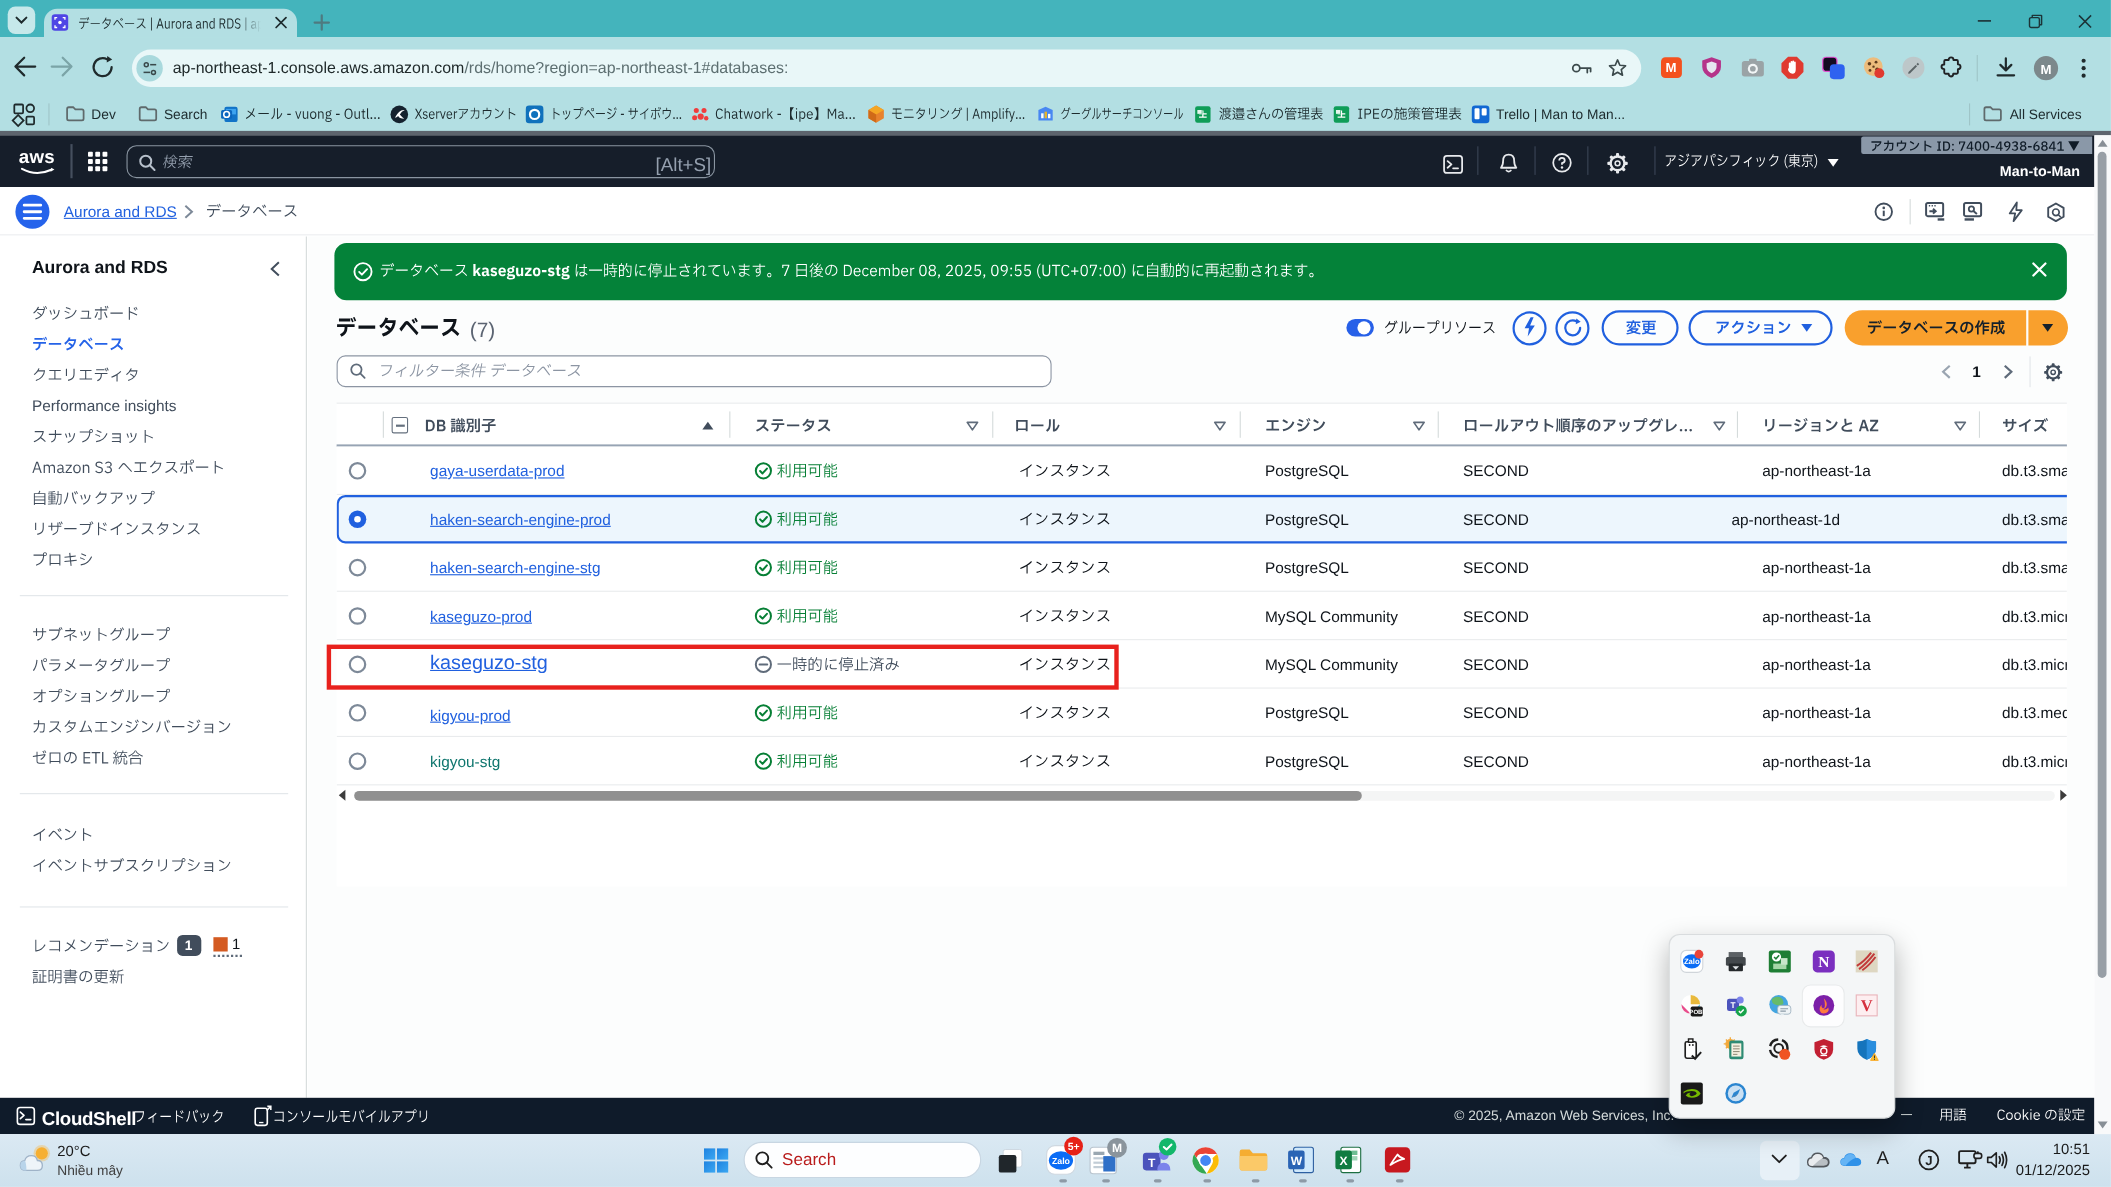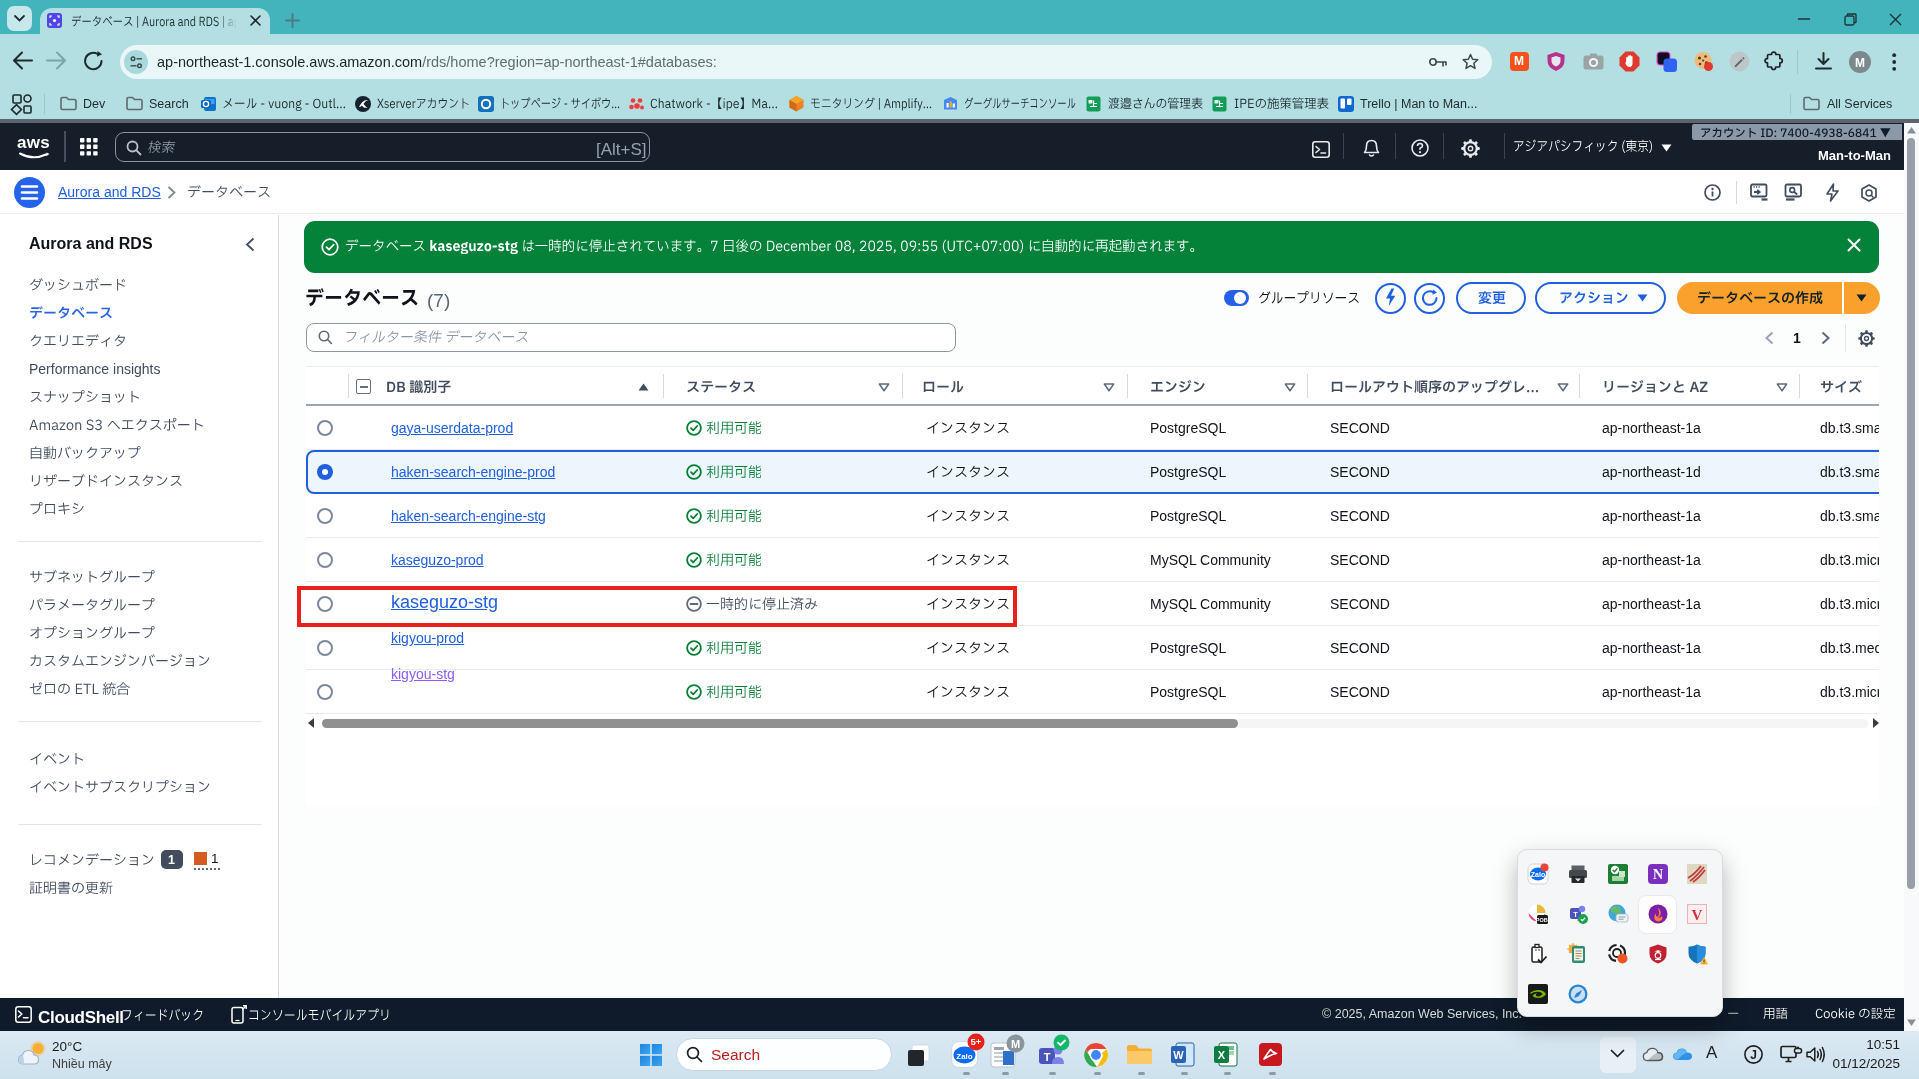--- a/index.html
+++ b/index.html
@@ -537,21 +537,21 @@
       <path d="M5 8.2 L7.2 10.4 L11.2 6" stroke="#067f35" stroke-width="1.8" fill="none" stroke-linecap="round" stroke-linejoin="round"></path>
     </svg>
 <svg style="position:absolute;left:400px;top:55px;overflow:visible" width="58" height="21">
       <path d="M5 -5.8Q5.1 -5.9 5.2 -5.9Q5.3 -5.9 5.4 -5.8L7.4 -3.3L6.8 -2.7L4.8 -5.2Q4.8 -5.3 4.7 -5.3Q4.7 -5.3 4.7 -5.2L4.7 1.1L3.8 1.1L3.8 -5.5L3.7 -5.5Q3.7 -4.5 3.1 -3.5Q2.5 -2.5 1.2 -1.2L0.6 -2Q2.1 -3.4 2.8 -4.6Q3.6 -5.8 3.7 -7L0.7 -7L0.7 -7.8L3.8 -7.8L3.8 -9.9Q2.5 -9.7 1.1 -9.5L1 -10.3Q2.4 -10.5 4 -10.8Q5.6 -11.1 6.7 -11.6L7.1 -10.9Q6.2 -10.5 4.7 -10.1L4.7 -7.8L7.4 -7.8L7.4 -7L4.7 -7L4.7 -5.6L4.8 -5.6L5 -5.8ZM11.7 -11.5L12.6 -11.5L12.6 -0.2Q12.6 0.3 12.4 0.6Q12.2 0.8 11.6 0.8L9.2 0.8L8.9 -0.1L11.7 -0.1L11.7 -11.5ZM8.3 -10.8L9.2 -10.8L9.2 -1.9L8.3 -1.9L8.3 -10.8ZM15.9 -11.2L26.7 -11.2L26.7 -0.1Q26.7 0.4 26.4 0.6Q26.2 0.8 25.7 0.8L23.6 0.8L23.4 -0L25.8 -0L25.8 -3.4L21.6 -3.4L21.6 0.7L20.7 0.7L20.7 -3.4L16.7 -3.4Q16.5 -1.9 16.2 -0.9Q15.9 0.1 15.3 1L14.6 0.3Q15.1 -0.5 15.4 -1.4Q15.7 -2.3 15.8 -3.6Q15.9 -4.9 15.9 -7.1L15.9 -11.2ZM20.7 -7.7L20.7 -10.4L16.8 -10.4L16.8 -7.7L20.7 -7.7ZM21.6 -7.7L25.8 -7.7L25.8 -10.4L21.6 -10.4L21.6 -7.7ZM20.7 -4.2L20.7 -6.9L16.8 -6.9Q16.8 -5.5 16.7 -4.2L20.7 -4.2ZM21.6 -6.9L21.6 -4.2L25.8 -4.2L25.8 -6.9L21.6 -6.9ZM41.2 -10.9L41.2 -10.1L39.5 -10.1L39.5 -0.4Q39.5 0.2 39.3 0.4Q39 0.7 38.4 0.7L35.5 0.7L35.2 -0.2L38.6 -0.2L38.6 -10.1L28.8 -10.1L28.8 -10.9L41.2 -10.9ZM36 -7.9L36 -2.7L31.1 -2.7L31.1 -1.6L30.2 -1.6L30.2 -7.9L36 -7.9ZM35.1 -3.6L35.1 -7L31.1 -7L31.1 -3.6L35.1 -3.6ZM47.4 -11Q47.9 -10.4 48.5 -9.5Q49.1 -8.6 49.4 -8L48.7 -7.5Q48.7 -7.7 48.3 -8.4Q45.8 -8 42.8 -7.8L42.6 -8.6L43.5 -8.7Q43.9 -9.3 44.4 -10.2Q44.8 -11.1 45 -11.8L45.9 -11.6Q45.2 -10 44.5 -8.8Q46.4 -9 47.8 -9.2Q47.2 -10.1 46.8 -10.6L47.4 -11ZM51.3 -6.1Q50.5 -6.1 50.2 -6.4Q49.9 -6.7 49.9 -7.4L49.9 -11.7L50.7 -11.7L50.7 -9.5Q51.6 -9.8 52.6 -10.3Q53.6 -10.7 54.2 -11.2L54.7 -10.5Q54 -10 52.9 -9.6Q51.8 -9.1 50.7 -8.7L50.7 -7.6Q50.7 -7.1 50.8 -7Q51 -6.9 51.4 -6.9L54.1 -6.9L54.1 -8.7L54.9 -8.5L54.9 -6.9Q54.9 -6.5 54.7 -6.3Q54.5 -6.1 54 -6.1L51.3 -6.1ZM43.4 1.1L43.4 -7.1L48.6 -7.1L48.6 -0.1Q48.6 0.4 48.4 0.6Q48.2 0.8 47.7 0.8L46 0.8L45.8 0L47.8 0L47.8 -2L44.2 -2L44.2 1.1L43.4 1.1ZM47.8 -4.9L47.8 -6.3L44.2 -6.3L44.2 -4.9L47.8 -4.9ZM54.3 -2.2L55 -2L55 -0Q55 0.4 54.8 0.6Q54.6 0.8 54.2 0.8L51.3 0.8Q50.5 0.8 50.2 0.5Q49.9 0.2 49.9 -0.5L49.9 -5.2L50.7 -5.2L50.7 -2.8Q51.7 -3.2 52.7 -3.7Q53.6 -4.2 54.4 -4.6L54.8 -4Q54.1 -3.4 53 -2.9Q51.9 -2.4 50.7 -1.9L50.7 -0.7Q50.7 -0.2 50.8 -0.1Q51 0 51.4 0L54.3 0L54.3 -2.2ZM44.2 -4.1L44.2 -2.7L47.8 -2.7L47.8 -4.1L44.2 -4.1Z" fill="#067f35" transform="translate(0 16) scale(1.0000 1)"></path>
     </svg>
 <svg style="position:absolute;left:620px;top:55px;overflow:visible" width="86" height="21">
       <path d="M12.1 -10.2Q10.4 -8.4 8.2 -6.9L8.2 0.4L7.2 0.4L7.2 -6.3Q4.7 -4.8 1.8 -3.8L1.4 -4.7Q4.2 -5.7 6.9 -7.3Q9.5 -8.9 11.5 -10.9L12.1 -10.2ZM20.4 -7.1Q18.4 -8.5 16.1 -9.6L16.6 -10.5Q18.9 -9.4 21 -8L20.4 -7.1ZM16.2 -1.2Q18.7 -1.7 20.4 -2.6Q22.2 -3.5 23.4 -5Q24.7 -6.4 25.6 -8.7L26.4 -8.1Q25 -4.7 22.7 -2.8Q20.3 -0.9 16.5 -0.2L16.2 -1.2ZM40 -0.1Q37.9 -2.1 35.8 -3.7Q34.6 -2.5 33.2 -1.6Q31.8 -0.7 30.1 -0L29.6 -0.9Q32.9 -2.2 35 -4.3Q37.1 -6.5 37.7 -9.1L30.6 -9.1L30.6 -10.1L38.8 -10.1Q38.8 -9.6 38.6 -8.7Q38.1 -6.4 36.4 -4.4Q38.6 -2.8 40.6 -0.8L40 -0.1ZM54 -9.3Q53.8 -5.6 51.6 -3.2Q49.4 -0.7 45.8 0.4L45.3 -0.5Q48.5 -1.4 50.4 -3.3Q48.8 -4.6 47.1 -5.8L47.7 -6.5Q49.4 -5.3 51.1 -4Q52.5 -5.9 52.9 -8.3L47.4 -8.3Q46.7 -7.4 46 -6.6Q45.2 -5.8 44.2 -5L43.6 -5.8Q46.5 -7.9 47.9 -11.2L48.8 -11Q48.5 -10.1 47.9 -9.3L54 -9.3ZM62.4 -7.1Q60.4 -8.5 58.1 -9.6L58.6 -10.5Q60.9 -9.4 63 -8L62.4 -7.1ZM58.2 -1.2Q60.7 -1.7 62.4 -2.6Q64.2 -3.5 65.4 -5Q66.7 -6.4 67.6 -8.7L68.4 -8.1Q67 -4.7 64.7 -2.8Q62.3 -0.9 58.5 -0.2L58.2 -1.2ZM82 -0.1Q79.9 -2.1 77.8 -3.7Q76.6 -2.5 75.2 -1.6Q73.8 -0.7 72.1 -0L71.6 -0.9Q74.9 -2.2 77 -4.3Q79.1 -6.5 79.7 -9.1L72.6 -9.1L72.6 -10.1L80.8 -10.1Q80.8 -9.6 80.6 -8.7Q80.1 -6.4 78.4 -4.4Q80.6 -2.8 82.6 -0.8L82 -0.1Z" fill="#0f141a" transform="translate(0 16) scale(1.0000 1)"></path>
     </svg>
 <div class="txt" style="left:844px;top:58px;font-size:14px;color:#0f141a">PostgreSQL</div>
 <div class="txt" style="left:1024px;top:58px;font-size:14px;color:#0f141a">SECOND</div>
-<div class="txt" style="left:1296px;top:58px;font-size:14px;color:#0f141a">ap-northeast-1d</div>
+<div class="txt" style="left:1268px;top:58px;font-size:14px;color:#0f141a">ap-northeast-1d</div>
 <div class="txt" style="left:1514px;top:58px;font-size:14px;color:#0f141a">db.t3.small</div>
 <div class="ab" style="left:0;top:88px;width:1573px;height:44px;border-bottom:1px solid #e9ebed"></div>
 <div class="ab" style="left:11px;top:102px;width:16px;height:16px;border-radius:50%;border:2px solid #7d8998"></div>
 <div class="txt" style="left:85px;top:102px;font-size:14px;color:#2060df;text-decoration:underline">haken-search-engine-stg</div>
 <svg class="ab" style="left:380px;top:102px" width="16" height="16">
       <circle cx="8" cy="8" r="6.9" stroke="#067f35" stroke-width="1.8" fill="none"></circle>
       <path d="M5 8.2 L7.2 10.4 L11.2 6" stroke="#067f35" stroke-width="1.8" fill="none" stroke-linecap="round" stroke-linejoin="round"></path>
     </svg>
 <svg style="position:absolute;left:400px;top:99px;overflow:visible" width="58" height="21">
       <path d="M5 -5.8Q5.1 -5.9 5.2 -5.9Q5.3 -5.9 5.4 -5.8L7.4 -3.3L6.8 -2.7L4.8 -5.2Q4.8 -5.3 4.7 -5.3Q4.7 -5.3 4.7 -5.2L4.7 1.1L3.8 1.1L3.8 -5.5L3.7 -5.5Q3.7 -4.5 3.1 -3.5Q2.5 -2.5 1.2 -1.2L0.6 -2Q2.1 -3.4 2.8 -4.6Q3.6 -5.8 3.7 -7L0.7 -7L0.7 -7.8L3.8 -7.8L3.8 -9.9Q2.5 -9.7 1.1 -9.5L1 -10.3Q2.4 -10.5 4 -10.8Q5.6 -11.1 6.7 -11.6L7.1 -10.9Q6.2 -10.5 4.7 -10.1L4.7 -7.8L7.4 -7.8L7.4 -7L4.7 -7L4.7 -5.6L4.8 -5.6L5 -5.8ZM11.7 -11.5L12.6 -11.5L12.6 -0.2Q12.6 0.3 12.4 0.6Q12.2 0.8 11.6 0.8L9.2 0.8L8.9 -0.1L11.7 -0.1L11.7 -11.5ZM8.3 -10.8L9.2 -10.8L9.2 -1.9L8.3 -1.9L8.3 -10.8ZM15.9 -11.2L26.7 -11.2L26.7 -0.1Q26.7 0.4 26.4 0.6Q26.2 0.8 25.7 0.8L23.6 0.8L23.4 -0L25.8 -0L25.8 -3.4L21.6 -3.4L21.6 0.7L20.7 0.7L20.7 -3.4L16.7 -3.4Q16.5 -1.9 16.2 -0.9Q15.9 0.1 15.3 1L14.6 0.3Q15.1 -0.5 15.4 -1.4Q15.7 -2.3 15.8 -3.6Q15.9 -4.9 15.9 -7.1L15.9 -11.2ZM20.7 -7.7L20.7 -10.4L16.8 -10.4L16.8 -7.7L20.7 -7.7ZM21.6 -7.7L25.8 -7.7L25.8 -10.4L21.6 -10.4L21.6 -7.7ZM20.7 -4.2L20.7 -6.9L16.8 -6.9Q16.8 -5.5 16.7 -4.2L20.7 -4.2ZM21.6 -6.9L21.6 -4.2L25.8 -4.2L25.8 -6.9L21.6 -6.9ZM41.2 -10.9L41.2 -10.1L39.5 -10.1L39.5 -0.4Q39.5 0.2 39.3 0.4Q39 0.7 38.4 0.7L35.5 0.7L35.2 -0.2L38.6 -0.2L38.6 -10.1L28.8 -10.1L28.8 -10.9L41.2 -10.9ZM36 -7.9L36 -2.7L31.1 -2.7L31.1 -1.6L30.2 -1.6L30.2 -7.9L36 -7.9ZM35.1 -3.6L35.1 -7L31.1 -7L31.1 -3.6L35.1 -3.6ZM47.4 -11Q47.9 -10.4 48.5 -9.5Q49.1 -8.6 49.4 -8L48.7 -7.5Q48.7 -7.7 48.3 -8.4Q45.8 -8 42.8 -7.8L42.6 -8.6L43.5 -8.7Q43.9 -9.3 44.4 -10.2Q44.8 -11.1 45 -11.8L45.9 -11.6Q45.2 -10 44.5 -8.8Q46.4 -9 47.8 -9.2Q47.2 -10.1 46.8 -10.6L47.4 -11ZM51.3 -6.1Q50.5 -6.1 50.2 -6.4Q49.9 -6.7 49.9 -7.4L49.9 -11.7L50.7 -11.7L50.7 -9.5Q51.6 -9.8 52.6 -10.3Q53.6 -10.7 54.2 -11.2L54.7 -10.5Q54 -10 52.9 -9.6Q51.8 -9.1 50.7 -8.7L50.7 -7.6Q50.7 -7.1 50.8 -7Q51 -6.9 51.4 -6.9L54.1 -6.9L54.1 -8.7L54.9 -8.5L54.9 -6.9Q54.9 -6.5 54.7 -6.3Q54.5 -6.1 54 -6.1L51.3 -6.1ZM43.4 1.1L43.4 -7.1L48.6 -7.1L48.6 -0.1Q48.6 0.4 48.4 0.6Q48.2 0.8 47.7 0.8L46 0.8L45.8 0L47.8 0L47.8 -2L44.2 -2L44.2 1.1L43.4 1.1ZM47.8 -4.9L47.8 -6.3L44.2 -6.3L44.2 -4.9L47.8 -4.9ZM54.3 -2.2L55 -2L55 -0Q55 0.4 54.8 0.6Q54.6 0.8 54.2 0.8L51.3 0.8Q50.5 0.8 50.2 0.5Q49.9 0.2 49.9 -0.5L49.9 -5.2L50.7 -5.2L50.7 -2.8Q51.7 -3.2 52.7 -3.7Q53.6 -4.2 54.4 -4.6L54.8 -4Q54.1 -3.4 53 -2.9Q51.9 -2.4 50.7 -1.9L50.7 -0.7Q50.7 -0.2 50.8 -0.1Q51 0 51.4 0L54.3 0L54.3 -2.2ZM44.2 -4.1L44.2 -2.7L47.8 -2.7L47.8 -4.1L44.2 -4.1Z" fill="#067f35" transform="translate(0 16) scale(1.0000 1)"></path>
@@ -592,38 +592,38 @@
     </svg>
 <svg style="position:absolute;left:620px;top:187px;overflow:visible" width="86" height="21">
       <path d="M12.1 -10.2Q10.4 -8.4 8.2 -6.9L8.2 0.4L7.2 0.4L7.2 -6.3Q4.7 -4.8 1.8 -3.8L1.4 -4.7Q4.2 -5.7 6.9 -7.3Q9.5 -8.9 11.5 -10.9L12.1 -10.2ZM20.4 -7.1Q18.4 -8.5 16.1 -9.6L16.6 -10.5Q18.9 -9.4 21 -8L20.4 -7.1ZM16.2 -1.2Q18.7 -1.7 20.4 -2.6Q22.2 -3.5 23.4 -5Q24.7 -6.4 25.6 -8.7L26.4 -8.1Q25 -4.7 22.7 -2.8Q20.3 -0.9 16.5 -0.2L16.2 -1.2ZM40 -0.1Q37.9 -2.1 35.8 -3.7Q34.6 -2.5 33.2 -1.6Q31.8 -0.7 30.1 -0L29.6 -0.9Q32.9 -2.2 35 -4.3Q37.1 -6.5 37.7 -9.1L30.6 -9.1L30.6 -10.1L38.8 -10.1Q38.8 -9.6 38.6 -8.7Q38.1 -6.4 36.4 -4.4Q38.6 -2.8 40.6 -0.8L40 -0.1ZM54 -9.3Q53.8 -5.6 51.6 -3.2Q49.4 -0.7 45.8 0.4L45.3 -0.5Q48.5 -1.4 50.4 -3.3Q48.8 -4.6 47.1 -5.8L47.7 -6.5Q49.4 -5.3 51.1 -4Q52.5 -5.9 52.9 -8.3L47.4 -8.3Q46.7 -7.4 46 -6.6Q45.2 -5.8 44.2 -5L43.6 -5.8Q46.5 -7.9 47.9 -11.2L48.8 -11Q48.5 -10.1 47.9 -9.3L54 -9.3ZM62.4 -7.1Q60.4 -8.5 58.1 -9.6L58.6 -10.5Q60.9 -9.4 63 -8L62.4 -7.1ZM58.2 -1.2Q60.7 -1.7 62.4 -2.6Q64.2 -3.5 65.4 -5Q66.7 -6.4 67.6 -8.7L68.4 -8.1Q67 -4.7 64.7 -2.8Q62.3 -0.9 58.5 -0.2L58.2 -1.2ZM82 -0.1Q79.9 -2.1 77.8 -3.7Q76.6 -2.5 75.2 -1.6Q73.8 -0.7 72.1 -0L71.6 -0.9Q74.9 -2.2 77 -4.3Q79.1 -6.5 79.7 -9.1L72.6 -9.1L72.6 -10.1L80.8 -10.1Q80.8 -9.6 80.6 -8.7Q80.1 -6.4 78.4 -4.4Q80.6 -2.8 82.6 -0.8L82 -0.1Z" fill="#0f141a" transform="translate(0 16) scale(1.0000 1)"></path>
     </svg>
 <div class="txt" style="left:844px;top:190px;font-size:14px;color:#0f141a">MySQL Community</div>
 <div class="txt" style="left:1024px;top:190px;font-size:14px;color:#0f141a">SECOND</div>
 <div class="txt" style="left:1296px;top:190px;font-size:14px;color:#0f141a">ap-northeast-1a</div>
 <div class="txt" style="left:1514px;top:190px;font-size:14px;color:#0f141a">db.t3.micro</div>
 <div class="ab" style="left:0;top:220px;width:1573px;height:44px;border-bottom:1px solid #e9ebed"></div>
 <div class="ab" style="left:11px;top:234px;width:16px;height:16px;border-radius:50%;border:2px solid #7d8998"></div>
-<div class="txt" style="left:85px;top:224px;font-size:14px;color:#2060df;text-decoration:underline">kigyou-prod</div>
+<div class="txt" style="left:85px;top:236px;font-size:14px;color:#2060df;text-decoration:underline">kigyou-prod</div>
 <svg class="ab" style="left:380px;top:234px" width="16" height="16">
       <circle cx="8" cy="8" r="6.9" stroke="#067f35" stroke-width="1.8" fill="none"></circle>
       <path d="M5 8.2 L7.2 10.4 L11.2 6" stroke="#067f35" stroke-width="1.8" fill="none" stroke-linecap="round" stroke-linejoin="round"></path>
     </svg>
 <svg style="position:absolute;left:400px;top:231px;overflow:visible" width="58" height="21">
       <path d="M5 -5.8Q5.1 -5.9 5.2 -5.9Q5.3 -5.9 5.4 -5.8L7.4 -3.3L6.8 -2.7L4.8 -5.2Q4.8 -5.3 4.7 -5.3Q4.7 -5.3 4.7 -5.2L4.7 1.1L3.8 1.1L3.8 -5.5L3.7 -5.5Q3.7 -4.5 3.1 -3.5Q2.5 -2.5 1.2 -1.2L0.6 -2Q2.1 -3.4 2.8 -4.6Q3.6 -5.8 3.7 -7L0.7 -7L0.7 -7.8L3.8 -7.8L3.8 -9.9Q2.5 -9.7 1.1 -9.5L1 -10.3Q2.4 -10.5 4 -10.8Q5.6 -11.1 6.7 -11.6L7.1 -10.9Q6.2 -10.5 4.7 -10.1L4.7 -7.8L7.4 -7.8L7.4 -7L4.7 -7L4.7 -5.6L4.8 -5.6L5 -5.8ZM11.7 -11.5L12.6 -11.5L12.6 -0.2Q12.6 0.3 12.4 0.6Q12.2 0.8 11.6 0.8L9.2 0.8L8.9 -0.1L11.7 -0.1L11.7 -11.5ZM8.3 -10.8L9.2 -10.8L9.2 -1.9L8.3 -1.9L8.3 -10.8ZM15.9 -11.2L26.7 -11.2L26.7 -0.1Q26.7 0.4 26.4 0.6Q26.2 0.8 25.7 0.8L23.6 0.8L23.4 -0L25.8 -0L25.8 -3.4L21.6 -3.4L21.6 0.7L20.7 0.7L20.7 -3.4L16.7 -3.4Q16.5 -1.9 16.2 -0.9Q15.9 0.1 15.3 1L14.6 0.3Q15.1 -0.5 15.4 -1.4Q15.7 -2.3 15.8 -3.6Q15.9 -4.9 15.9 -7.1L15.9 -11.2ZM20.7 -7.7L20.7 -10.4L16.8 -10.4L16.8 -7.7L20.7 -7.7ZM21.6 -7.7L25.8 -7.7L25.8 -10.4L21.6 -10.4L21.6 -7.7ZM20.7 -4.2L20.7 -6.9L16.8 -6.9Q16.8 -5.5 16.7 -4.2L20.7 -4.2ZM21.6 -6.9L21.6 -4.2L25.8 -4.2L25.8 -6.9L21.6 -6.9ZM41.2 -10.9L41.2 -10.1L39.5 -10.1L39.5 -0.4Q39.5 0.2 39.3 0.4Q39 0.7 38.4 0.7L35.5 0.7L35.2 -0.2L38.6 -0.2L38.6 -10.1L28.8 -10.1L28.8 -10.9L41.2 -10.9ZM36 -7.9L36 -2.7L31.1 -2.7L31.1 -1.6L30.2 -1.6L30.2 -7.9L36 -7.9ZM35.1 -3.6L35.1 -7L31.1 -7L31.1 -3.6L35.1 -3.6ZM47.4 -11Q47.9 -10.4 48.5 -9.5Q49.1 -8.6 49.4 -8L48.7 -7.5Q48.7 -7.7 48.3 -8.4Q45.8 -8 42.8 -7.8L42.6 -8.6L43.5 -8.7Q43.9 -9.3 44.4 -10.2Q44.8 -11.1 45 -11.8L45.9 -11.6Q45.2 -10 44.5 -8.8Q46.4 -9 47.8 -9.2Q47.2 -10.1 46.8 -10.6L47.4 -11ZM51.3 -6.1Q50.5 -6.1 50.2 -6.4Q49.9 -6.7 49.9 -7.4L49.9 -11.7L50.7 -11.7L50.7 -9.5Q51.6 -9.8 52.6 -10.3Q53.6 -10.7 54.2 -11.2L54.7 -10.5Q54 -10 52.9 -9.6Q51.8 -9.1 50.7 -8.7L50.7 -7.6Q50.7 -7.1 50.8 -7Q51 -6.9 51.4 -6.9L54.1 -6.9L54.1 -8.7L54.9 -8.5L54.9 -6.9Q54.9 -6.5 54.7 -6.3Q54.5 -6.1 54 -6.1L51.3 -6.1ZM43.4 1.1L43.4 -7.1L48.6 -7.1L48.6 -0.1Q48.6 0.4 48.4 0.6Q48.2 0.8 47.7 0.8L46 0.8L45.8 0L47.8 0L47.8 -2L44.2 -2L44.2 1.1L43.4 1.1ZM47.8 -4.9L47.8 -6.3L44.2 -6.3L44.2 -4.9L47.8 -4.9ZM54.3 -2.2L55 -2L55 -0Q55 0.4 54.8 0.6Q54.6 0.8 54.2 0.8L51.3 0.8Q50.5 0.8 50.2 0.5Q49.9 0.2 49.9 -0.5L49.9 -5.2L50.7 -5.2L50.7 -2.8Q51.7 -3.2 52.7 -3.7Q53.6 -4.2 54.4 -4.6L54.8 -4Q54.1 -3.4 53 -2.9Q51.9 -2.4 50.7 -1.9L50.7 -0.7Q50.7 -0.2 50.8 -0.1Q51 0 51.4 0L54.3 0L54.3 -2.2ZM44.2 -4.1L44.2 -2.7L47.8 -2.7L47.8 -4.1L44.2 -4.1Z" fill="#067f35" transform="translate(0 16) scale(1.0000 1)"></path>
     </svg>
 <svg style="position:absolute;left:620px;top:231px;overflow:visible" width="86" height="21">
       <path d="M12.1 -10.2Q10.4 -8.4 8.2 -6.9L8.2 0.4L7.2 0.4L7.2 -6.3Q4.7 -4.8 1.8 -3.8L1.4 -4.7Q4.2 -5.7 6.9 -7.3Q9.5 -8.9 11.5 -10.9L12.1 -10.2ZM20.4 -7.1Q18.4 -8.5 16.1 -9.6L16.6 -10.5Q18.9 -9.4 21 -8L20.4 -7.1ZM16.2 -1.2Q18.7 -1.7 20.4 -2.6Q22.2 -3.5 23.4 -5Q24.7 -6.4 25.6 -8.7L26.4 -8.1Q25 -4.7 22.7 -2.8Q20.3 -0.9 16.5 -0.2L16.2 -1.2ZM40 -0.1Q37.9 -2.1 35.8 -3.7Q34.6 -2.5 33.2 -1.6Q31.8 -0.7 30.1 -0L29.6 -0.9Q32.9 -2.2 35 -4.3Q37.1 -6.5 37.7 -9.1L30.6 -9.1L30.6 -10.1L38.8 -10.1Q38.8 -9.6 38.6 -8.7Q38.1 -6.4 36.4 -4.4Q38.6 -2.8 40.6 -0.8L40 -0.1ZM54 -9.3Q53.8 -5.6 51.6 -3.2Q49.4 -0.7 45.8 0.4L45.3 -0.5Q48.5 -1.4 50.4 -3.3Q48.8 -4.6 47.1 -5.8L47.7 -6.5Q49.4 -5.3 51.1 -4Q52.5 -5.9 52.9 -8.3L47.4 -8.3Q46.7 -7.4 46 -6.6Q45.2 -5.8 44.2 -5L43.6 -5.8Q46.5 -7.9 47.9 -11.2L48.8 -11Q48.5 -10.1 47.9 -9.3L54 -9.3ZM62.4 -7.1Q60.4 -8.5 58.1 -9.6L58.6 -10.5Q60.9 -9.4 63 -8L62.4 -7.1ZM58.2 -1.2Q60.7 -1.7 62.4 -2.6Q64.2 -3.5 65.4 -5Q66.7 -6.4 67.6 -8.7L68.4 -8.1Q67 -4.7 64.7 -2.8Q62.3 -0.9 58.5 -0.2L58.2 -1.2ZM82 -0.1Q79.9 -2.1 77.8 -3.7Q76.6 -2.5 75.2 -1.6Q73.8 -0.7 72.1 -0L71.6 -0.9Q74.9 -2.2 77 -4.3Q79.1 -6.5 79.7 -9.1L72.6 -9.1L72.6 -10.1L80.8 -10.1Q80.8 -9.6 80.6 -8.7Q80.1 -6.4 78.4 -4.4Q80.6 -2.8 82.6 -0.8L82 -0.1Z" fill="#0f141a" transform="translate(0 16) scale(1.0000 1)"></path>
     </svg>
 <div class="txt" style="left:844px;top:234px;font-size:14px;color:#0f141a">PostgreSQL</div>
 <div class="txt" style="left:1024px;top:234px;font-size:14px;color:#0f141a">SECOND</div>
 <div class="txt" style="left:1296px;top:234px;font-size:14px;color:#0f141a">ap-northeast-1a</div>
 <div class="txt" style="left:1514px;top:234px;font-size:14px;color:#0f141a">db.t3.medium</div>
 <div class="ab" style="left:0;top:264px;width:1573px;height:44px;border-bottom:1px solid #e9ebed"></div>
 <div class="ab" style="left:11px;top:278px;width:16px;height:16px;border-radius:50%;border:2px solid #7d8998"></div>
-<div class="txt" style="left:85px;top:260px;font-size:14px;color:#8b5cf6;text-decoration:underline">kigyou-stg</div>
+<div class="txt" style="left:85px;top:278px;font-size:14px;color:#0f766e;">kigyou-stg</div>
 <svg class="ab" style="left:380px;top:278px" width="16" height="16">
       <circle cx="8" cy="8" r="6.9" stroke="#067f35" stroke-width="1.8" fill="none"></circle>
       <path d="M5 8.2 L7.2 10.4 L11.2 6" stroke="#067f35" stroke-width="1.8" fill="none" stroke-linecap="round" stroke-linejoin="round"></path>
     </svg>
 <svg style="position:absolute;left:400px;top:275px;overflow:visible" width="58" height="21">
       <path d="M5 -5.8Q5.1 -5.9 5.2 -5.9Q5.3 -5.9 5.4 -5.8L7.4 -3.3L6.8 -2.7L4.8 -5.2Q4.8 -5.3 4.7 -5.3Q4.7 -5.3 4.7 -5.2L4.7 1.1L3.8 1.1L3.8 -5.5L3.7 -5.5Q3.7 -4.5 3.1 -3.5Q2.5 -2.5 1.2 -1.2L0.6 -2Q2.1 -3.4 2.8 -4.6Q3.6 -5.8 3.7 -7L0.7 -7L0.7 -7.8L3.8 -7.8L3.8 -9.9Q2.5 -9.7 1.1 -9.5L1 -10.3Q2.4 -10.5 4 -10.8Q5.6 -11.1 6.7 -11.6L7.1 -10.9Q6.2 -10.5 4.7 -10.1L4.7 -7.8L7.4 -7.8L7.4 -7L4.7 -7L4.7 -5.6L4.8 -5.6L5 -5.8ZM11.7 -11.5L12.6 -11.5L12.6 -0.2Q12.6 0.3 12.4 0.6Q12.2 0.8 11.6 0.8L9.2 0.8L8.9 -0.1L11.7 -0.1L11.7 -11.5ZM8.3 -10.8L9.2 -10.8L9.2 -1.9L8.3 -1.9L8.3 -10.8ZM15.9 -11.2L26.7 -11.2L26.7 -0.1Q26.7 0.4 26.4 0.6Q26.2 0.8 25.7 0.8L23.6 0.8L23.4 -0L25.8 -0L25.8 -3.4L21.6 -3.4L21.6 0.7L20.7 0.7L20.7 -3.4L16.7 -3.4Q16.5 -1.9 16.2 -0.9Q15.9 0.1 15.3 1L14.6 0.3Q15.1 -0.5 15.4 -1.4Q15.7 -2.3 15.8 -3.6Q15.9 -4.9 15.9 -7.1L15.9 -11.2ZM20.7 -7.7L20.7 -10.4L16.8 -10.4L16.8 -7.7L20.7 -7.7ZM21.6 -7.7L25.8 -7.7L25.8 -10.4L21.6 -10.4L21.6 -7.7ZM20.7 -4.2L20.7 -6.9L16.8 -6.9Q16.8 -5.5 16.7 -4.2L20.7 -4.2ZM21.6 -6.9L21.6 -4.2L25.8 -4.2L25.8 -6.9L21.6 -6.9ZM41.2 -10.9L41.2 -10.1L39.5 -10.1L39.5 -0.4Q39.5 0.2 39.3 0.4Q39 0.7 38.4 0.7L35.5 0.7L35.2 -0.2L38.6 -0.2L38.6 -10.1L28.8 -10.1L28.8 -10.9L41.2 -10.9ZM36 -7.9L36 -2.7L31.1 -2.7L31.1 -1.6L30.2 -1.6L30.2 -7.9L36 -7.9ZM35.1 -3.6L35.1 -7L31.1 -7L31.1 -3.6L35.1 -3.6ZM47.4 -11Q47.9 -10.4 48.5 -9.5Q49.1 -8.6 49.4 -8L48.7 -7.5Q48.7 -7.7 48.3 -8.4Q45.8 -8 42.8 -7.8L42.6 -8.6L43.5 -8.7Q43.9 -9.3 44.4 -10.2Q44.8 -11.1 45 -11.8L45.9 -11.6Q45.2 -10 44.5 -8.8Q46.4 -9 47.8 -9.2Q47.2 -10.1 46.8 -10.6L47.4 -11ZM51.3 -6.1Q50.5 -6.1 50.2 -6.4Q49.9 -6.7 49.9 -7.4L49.9 -11.7L50.7 -11.7L50.7 -9.5Q51.6 -9.8 52.6 -10.3Q53.6 -10.7 54.2 -11.2L54.7 -10.5Q54 -10 52.9 -9.6Q51.8 -9.1 50.7 -8.7L50.7 -7.6Q50.7 -7.1 50.8 -7Q51 -6.9 51.4 -6.9L54.1 -6.9L54.1 -8.7L54.9 -8.5L54.9 -6.9Q54.9 -6.5 54.7 -6.3Q54.5 -6.1 54 -6.1L51.3 -6.1ZM43.4 1.1L43.4 -7.1L48.6 -7.1L48.6 -0.1Q48.6 0.4 48.4 0.6Q48.2 0.8 47.7 0.8L46 0.8L45.8 0L47.8 0L47.8 -2L44.2 -2L44.2 1.1L43.4 1.1ZM47.8 -4.9L47.8 -6.3L44.2 -6.3L44.2 -4.9L47.8 -4.9ZM54.3 -2.2L55 -2L55 -0Q55 0.4 54.8 0.6Q54.6 0.8 54.2 0.8L51.3 0.8Q50.5 0.8 50.2 0.5Q49.9 0.2 49.9 -0.5L49.9 -5.2L50.7 -5.2L50.7 -2.8Q51.7 -3.2 52.7 -3.7Q53.6 -4.2 54.4 -4.6L54.8 -4Q54.1 -3.4 53 -2.9Q51.9 -2.4 50.7 -1.9L50.7 -0.7Q50.7 -0.2 50.8 -0.1Q51 0 51.4 0L54.3 0L54.3 -2.2ZM44.2 -4.1L44.2 -2.7L47.8 -2.7L47.8 -4.1L44.2 -4.1Z" fill="#067f35" transform="translate(0 16) scale(1.0000 1)"></path>
     </svg>
 <svg style="position:absolute;left:620px;top:275px;overflow:visible" width="86" height="21">
       <path d="M12.1 -10.2Q10.4 -8.4 8.2 -6.9L8.2 0.4L7.2 0.4L7.2 -6.3Q4.7 -4.8 1.8 -3.8L1.4 -4.7Q4.2 -5.7 6.9 -7.3Q9.5 -8.9 11.5 -10.9L12.1 -10.2ZM20.4 -7.1Q18.4 -8.5 16.1 -9.6L16.6 -10.5Q18.9 -9.4 21 -8L20.4 -7.1ZM16.2 -1.2Q18.7 -1.7 20.4 -2.6Q22.2 -3.5 23.4 -5Q24.7 -6.4 25.6 -8.7L26.4 -8.1Q25 -4.7 22.7 -2.8Q20.3 -0.9 16.5 -0.2L16.2 -1.2ZM40 -0.1Q37.9 -2.1 35.8 -3.7Q34.6 -2.5 33.2 -1.6Q31.8 -0.7 30.1 -0L29.6 -0.9Q32.9 -2.2 35 -4.3Q37.1 -6.5 37.7 -9.1L30.6 -9.1L30.6 -10.1L38.8 -10.1Q38.8 -9.6 38.6 -8.7Q38.1 -6.4 36.4 -4.4Q38.6 -2.8 40.6 -0.8L40 -0.1ZM54 -9.3Q53.8 -5.6 51.6 -3.2Q49.4 -0.7 45.8 0.4L45.3 -0.5Q48.5 -1.4 50.4 -3.3Q48.8 -4.6 47.1 -5.8L47.7 -6.5Q49.4 -5.3 51.1 -4Q52.5 -5.9 52.9 -8.3L47.4 -8.3Q46.7 -7.4 46 -6.6Q45.2 -5.8 44.2 -5L43.6 -5.8Q46.5 -7.9 47.9 -11.2L48.8 -11Q48.5 -10.1 47.9 -9.3L54 -9.3ZM62.4 -7.1Q60.4 -8.5 58.1 -9.6L58.6 -10.5Q60.9 -9.4 63 -8L62.4 -7.1ZM58.2 -1.2Q60.7 -1.7 62.4 -2.6Q64.2 -3.5 65.4 -5Q66.7 -6.4 67.6 -8.7L68.4 -8.1Q67 -4.7 64.7 -2.8Q62.3 -0.9 58.5 -0.2L58.2 -1.2ZM82 -0.1Q79.9 -2.1 77.8 -3.7Q76.6 -2.5 75.2 -1.6Q73.8 -0.7 72.1 -0L71.6 -0.9Q74.9 -2.2 77 -4.3Q79.1 -6.5 79.7 -9.1L72.6 -9.1L72.6 -10.1L80.8 -10.1Q80.8 -9.6 80.6 -8.7Q80.1 -6.4 78.4 -4.4Q80.6 -2.8 82.6 -0.8L82 -0.1Z" fill="#0f141a" transform="translate(0 16) scale(1.0000 1)"></path>
     </svg>

